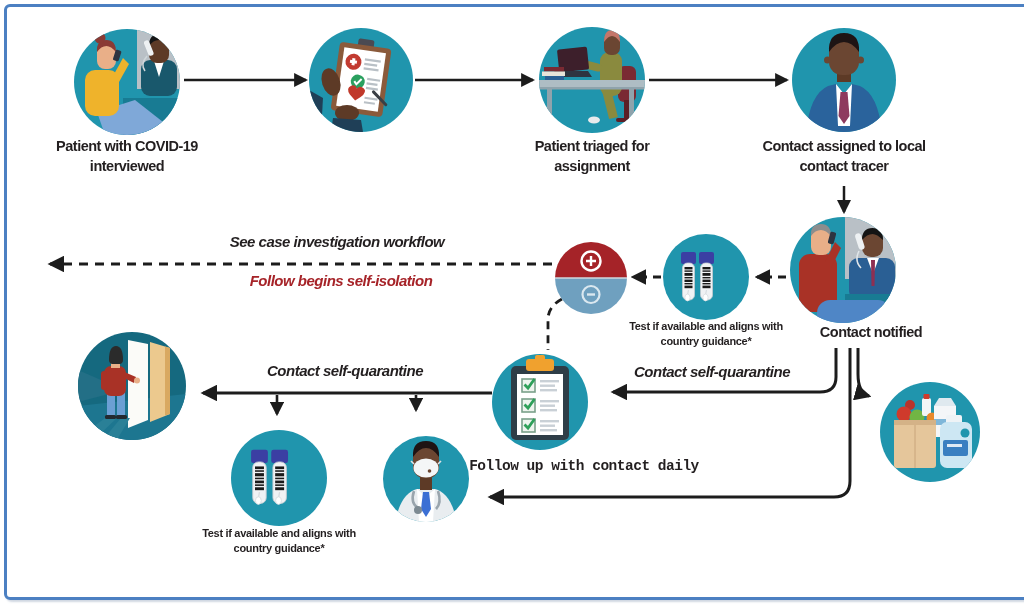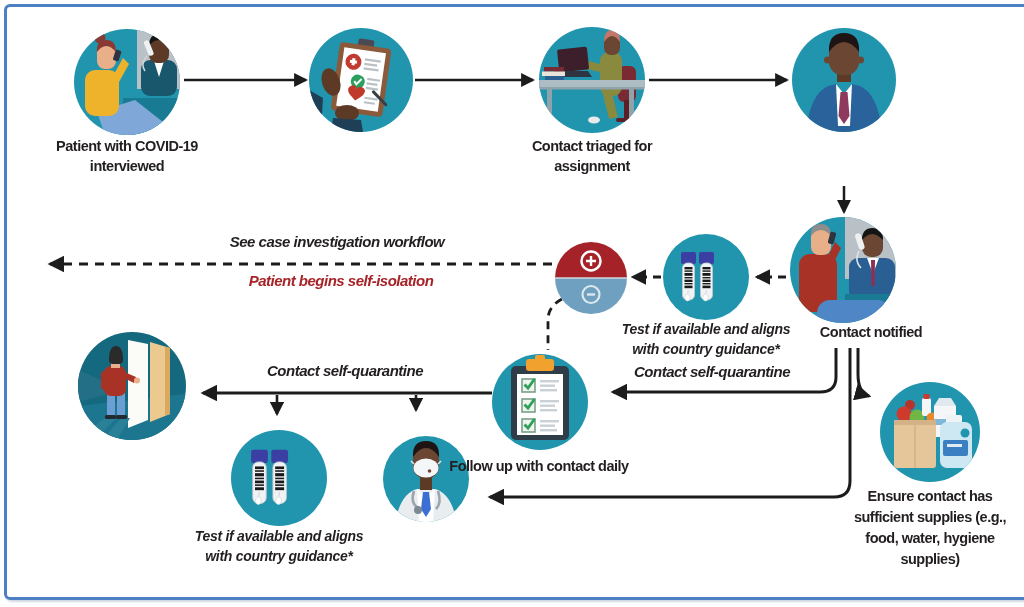--- a/index.html
+++ b/index.html
@@ -12,21 +12,21 @@
     border:3px solid #4c80c2;border-radius:6px;
     box-shadow:2px 2px 2px rgba(120,140,170,.35);
     pointer-events:none;
   }
   .lbl{
     position:absolute;transform:translateX(-50%);
     text-align:center;font-size:14.5px;font-weight:700;letter-spacing:-0.5px;
     line-height:20px;color:#231f20;
   }
   .lbl.small-italic{
-    font-size:14px;font-style:italic;line-height:20px;letter-spacing:-0.3px;
+    font-size:11px;line-height:15px;letter-spacing:-0.3px;
   }
   .lbl.flow{
     font-size:15px;font-style:italic;font-weight:700;letter-spacing:-0.5px;
   }
   .lbl.flow.red{color:#a62328;}
   svg{position:absolute;left:0;top:0;}
 </style>
 </head>
 <body>
 
@@ -379,30 +379,30 @@
         <rect x="10" y="-10" width="32" height="46" rx="7" fill="#cde7f3"></rect>
         <circle cx="35" cy="1" r="4.5" fill="#2095ad"></circle>
         <rect x="13" y="8" width="25" height="16" rx="2" fill="#3a7fc1"></rect>
         <rect x="17" y="12" width="15" height="3" fill="#dfeaf5"></rect>
       </g>
     </g>
   </g>
 </svg>
 
 <div class="lbl" style="left:127px;top:136px;width:158px;">Patient with COVID-19 interviewed</div>
-<div class="lbl" style="left:592px;top:136px;width:140px;">Contact triaged for assignment</div>
+<div class="lbl" style="left:592px;top:136px;width:140px;">Patient triaged for assignment</div>
+<div class="lbl" style="left:844px;top:136px;width:182px;">Contact assigned to local contact tracer</div>
 <div class="lbl" style="left:871px;top:322px;width:170px;">Contact notified</div>
 
 <div class="lbl flow" style="left:337px;top:232px;width:330px;">See case investigation workflow</div>
-<div class="lbl flow red" style="left:341px;top:271px;width:310px;">Patient begins self-isolation</div>
+<div class="lbl flow red" style="left:341px;top:271px;width:310px;">Follow begins self-isolation</div>
 
 <div class="lbl small-italic" style="left:706px;top:319px;width:170px;">Test if available and aligns with country guidance*</div>
 
 <div class="lbl flow" style="left:345px;top:361px;width:240px;">Contact self-quarantine</div>
 <div class="lbl flow" style="left:712px;top:362px;width:240px;">Contact self-quarantine</div>
 
-<div class="lbl" style="left:539px;top:456px;width:260px;">Follow up with contact daily</div>
+<div class="lbl" style="left:584px;top:456px;width:260px;font-family:Liberation Mono, monospace;">Follow up with contact daily</div>
 
 <div class="lbl small-italic" style="left:279px;top:526px;width:170px;">Test if available and aligns with country guidance*</div>
-<div class="lbl" style="left:930px;top:486px;width:158px;line-height:21px;">Ensure contact has sufficient supplies (e.g., food, water, hygiene supplies)</div>
 
 <div id="frame"></div>
 </div>
 
 </body></html>

